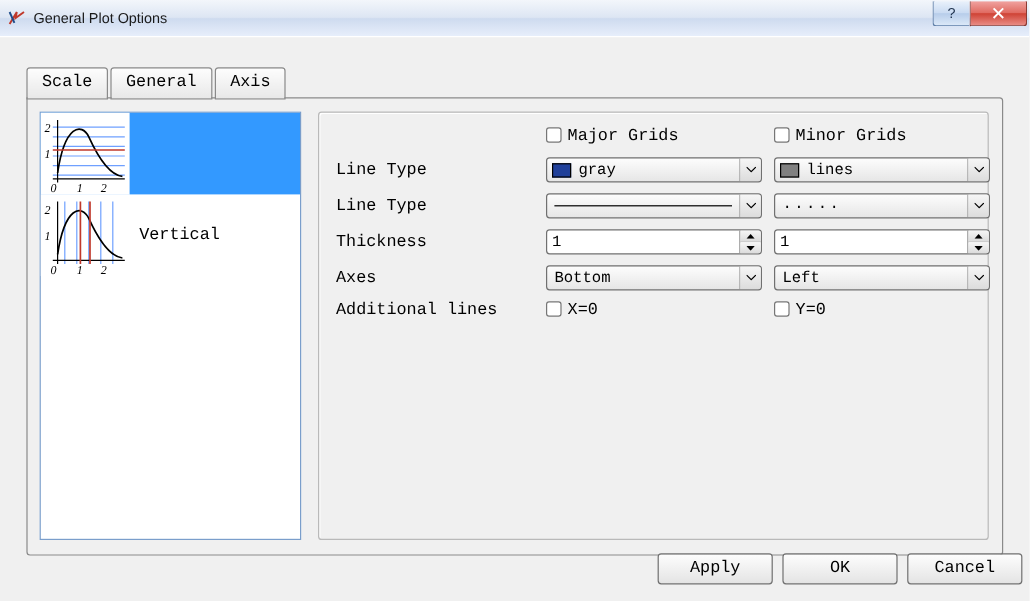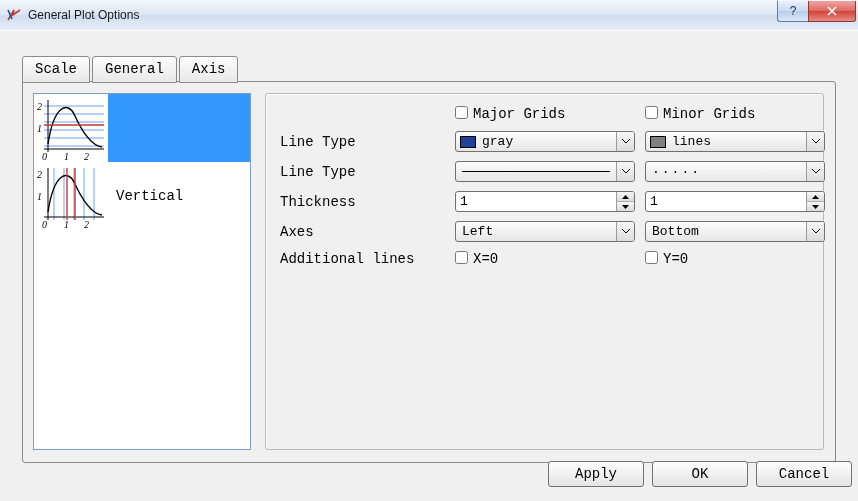--- a/index.html
+++ b/index.html
@@ -392,29 +392,29 @@
           <div>
               <svg width="7" height="4">
                 <path d="M0 0 L3.5 4 L7 0" fill="#000"></path>
               </svg>
             </div>
         </span>
       </div>
 
       <div class="rowlabel">Axes</div>
       <div class="combo">
+        <span class="txt" style="padding-left:6px">Bottom</span>
+        <span class="dropbtn">
+            <svg width="8" height="5">
+              <path d="M0 0 L4 4 L8 0" fill="none" stroke="#000"></path>
+            </svg>
+          </span>
+      </div>
+      <div class="combo">
         <span class="txt" style="padding-left:6px">Left</span>
-        <span class="dropbtn">
-            <svg width="8" height="5">
-              <path d="M0 0 L4 4 L8 0" fill="none" stroke="#000"></path>
-            </svg>
-          </span>
-      </div>
-      <div class="combo">
-        <span class="txt" style="padding-left:6px">Bottom</span>
         <span class="dropbtn">
             <svg width="8" height="5">
               <path d="M0 0 L4 4 L8 0" fill="none" stroke="#000"></path>
             </svg>
           </span>
       </div>
 
       <div class="rowlabel">Additional lines</div>
       <label class="chk">
         <input type="checkbox" style="">

